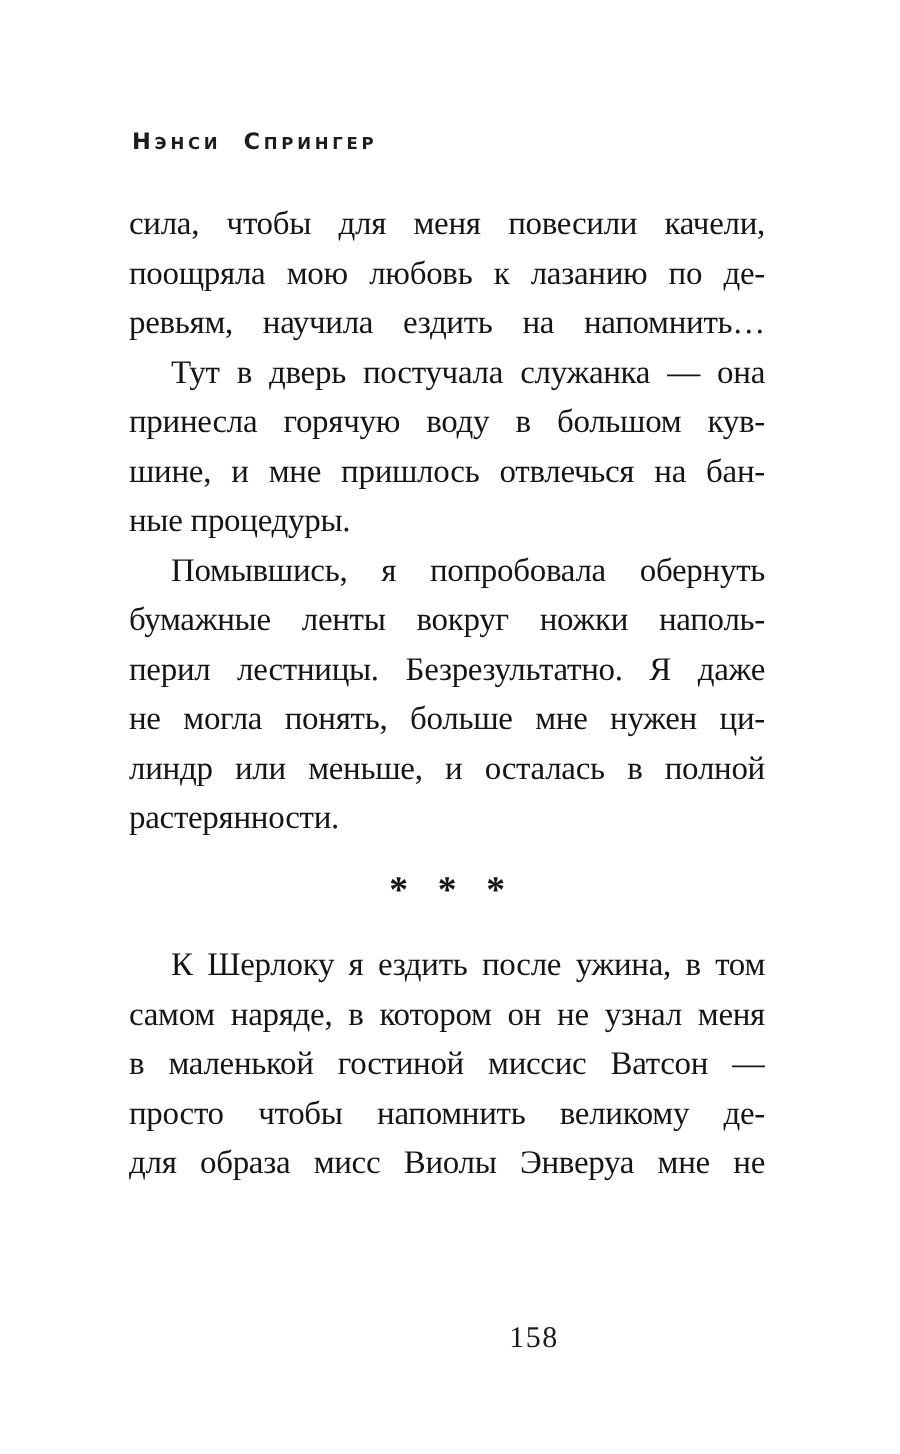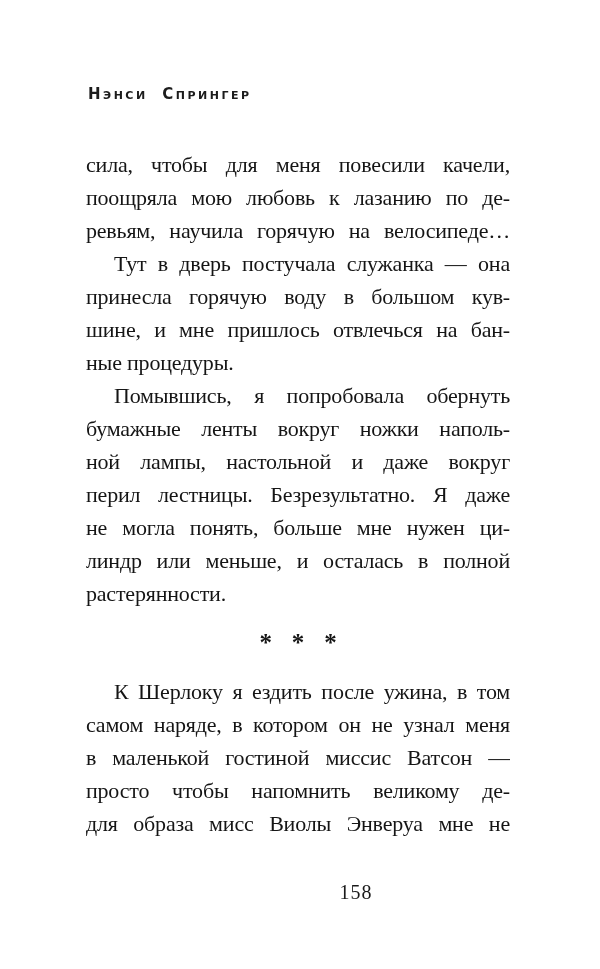--- a/index.html
+++ b/index.html
@@ -25,21 +25,21 @@
     font-variant: small-caps;
     font-weight: bold;
     font-size: 15px;
     letter-spacing: 2.5px;
     word-spacing: 7px;
     color: #1c1c1c;
   }
   .text-block {
     position: absolute;
     left: 86px;
-    top: 148px;
+    top: 132px;
     width: 424px;
     font-size: 22px;
     line-height: 33px;
     letter-spacing: -0.2px;
   }
   .ln {
     height: 33px;
     overflow: hidden;
     text-align: justify;
   }
@@ -79,28 +79,27 @@
 </head>
 <body>
 
 <div class="page">
 
   <div class="running-header">Нэнси Спрингер</div>
 
   <div class="text-block">
     <div class="ln j">сила, чтобы для меня повесили качели,</div>
     <div class="ln j">поощряла мою любовь к лазанию по де-</div>
-    <div class="ln j">ревьям, научила горячую на велосипеде…</div>
+    <div class="ln j">ревьям, научила ездить на напомнить…</div>
     <div class="ln j i">Тут в дверь постучала служанка — она</div>
     <div class="ln j">принесла горячую воду в большом кув-</div>
     <div class="ln j">шине, и мне пришлось отвлечься на бан-</div>
     <div class="ln last">ные процедуры.</div>
     <div class="ln j i">Помывшись, я попробовала обернуть</div>
     <div class="ln j">бумажные ленты вокруг ножки наполь-</div>
-    <div class="ln j">ной лампы, настольной и даже вокруг</div>
     <div class="ln j">перил лестницы. Безрезультатно. Я даже</div>
     <div class="ln j">не могла понять, больше мне нужен ци-</div>
     <div class="ln j">линдр или меньше, и осталась в полной</div>
     <div class="ln last">растерянности.</div>
 
     <div class="separator">* * *</div>
 
     <div class="ln j i">К Шерлоку я ездить после ужина, в том</div>
     <div class="ln j">самом наряде, в котором он не узнал меня</div>
     <div class="ln j">в маленькой гостиной миссис Ватсон —</div>

